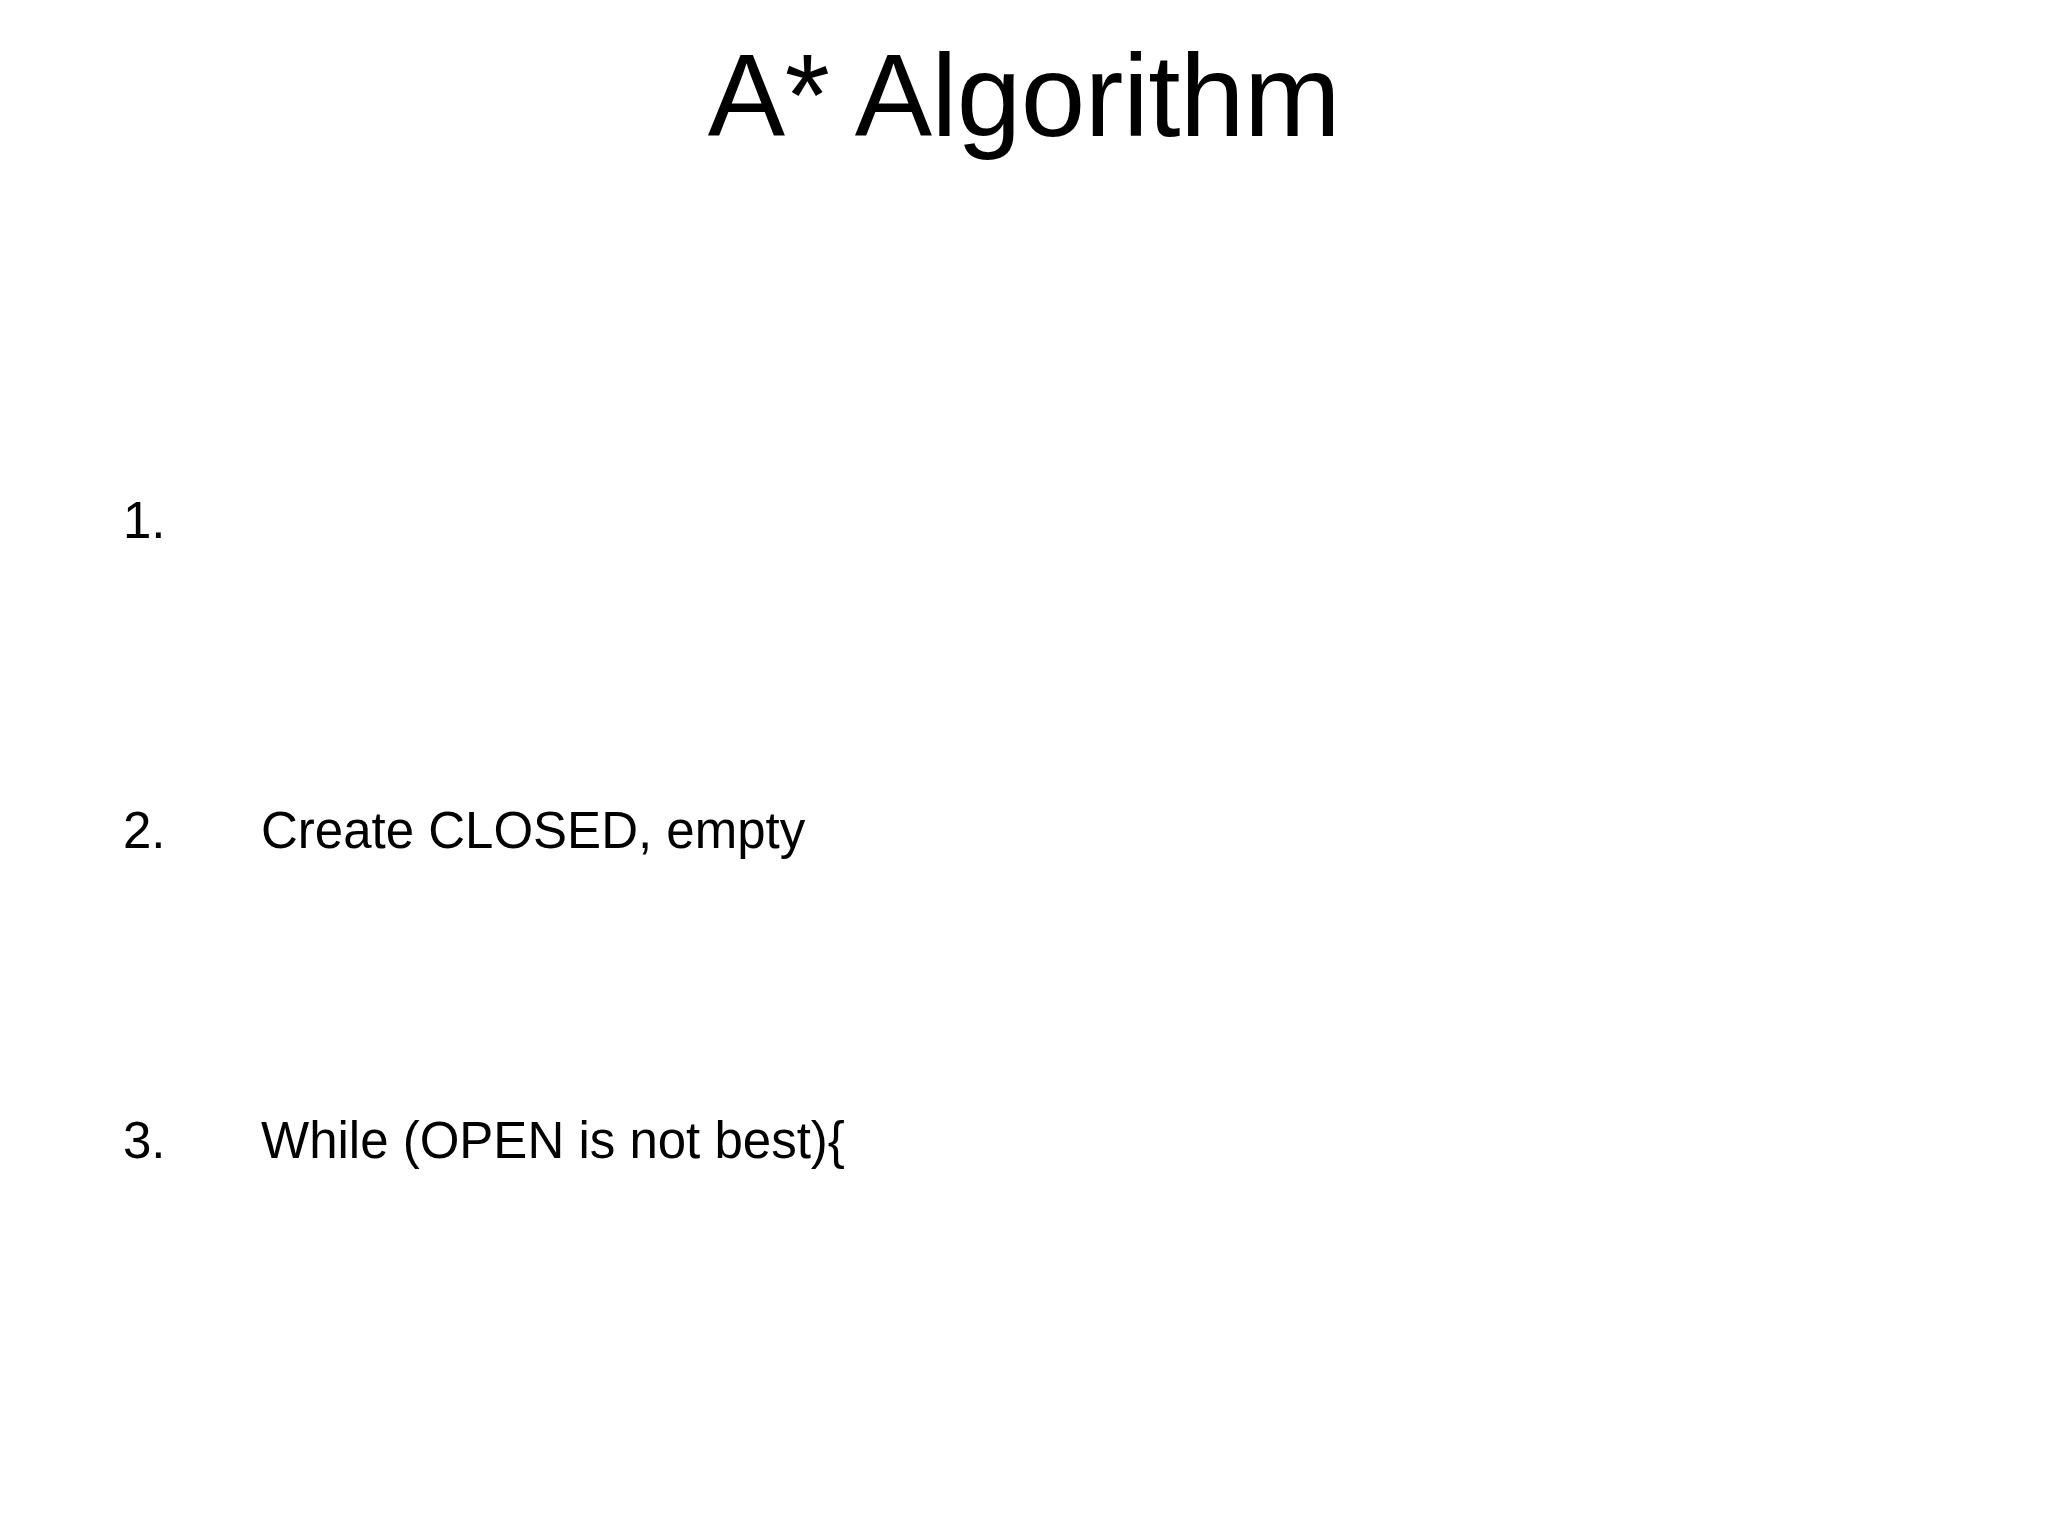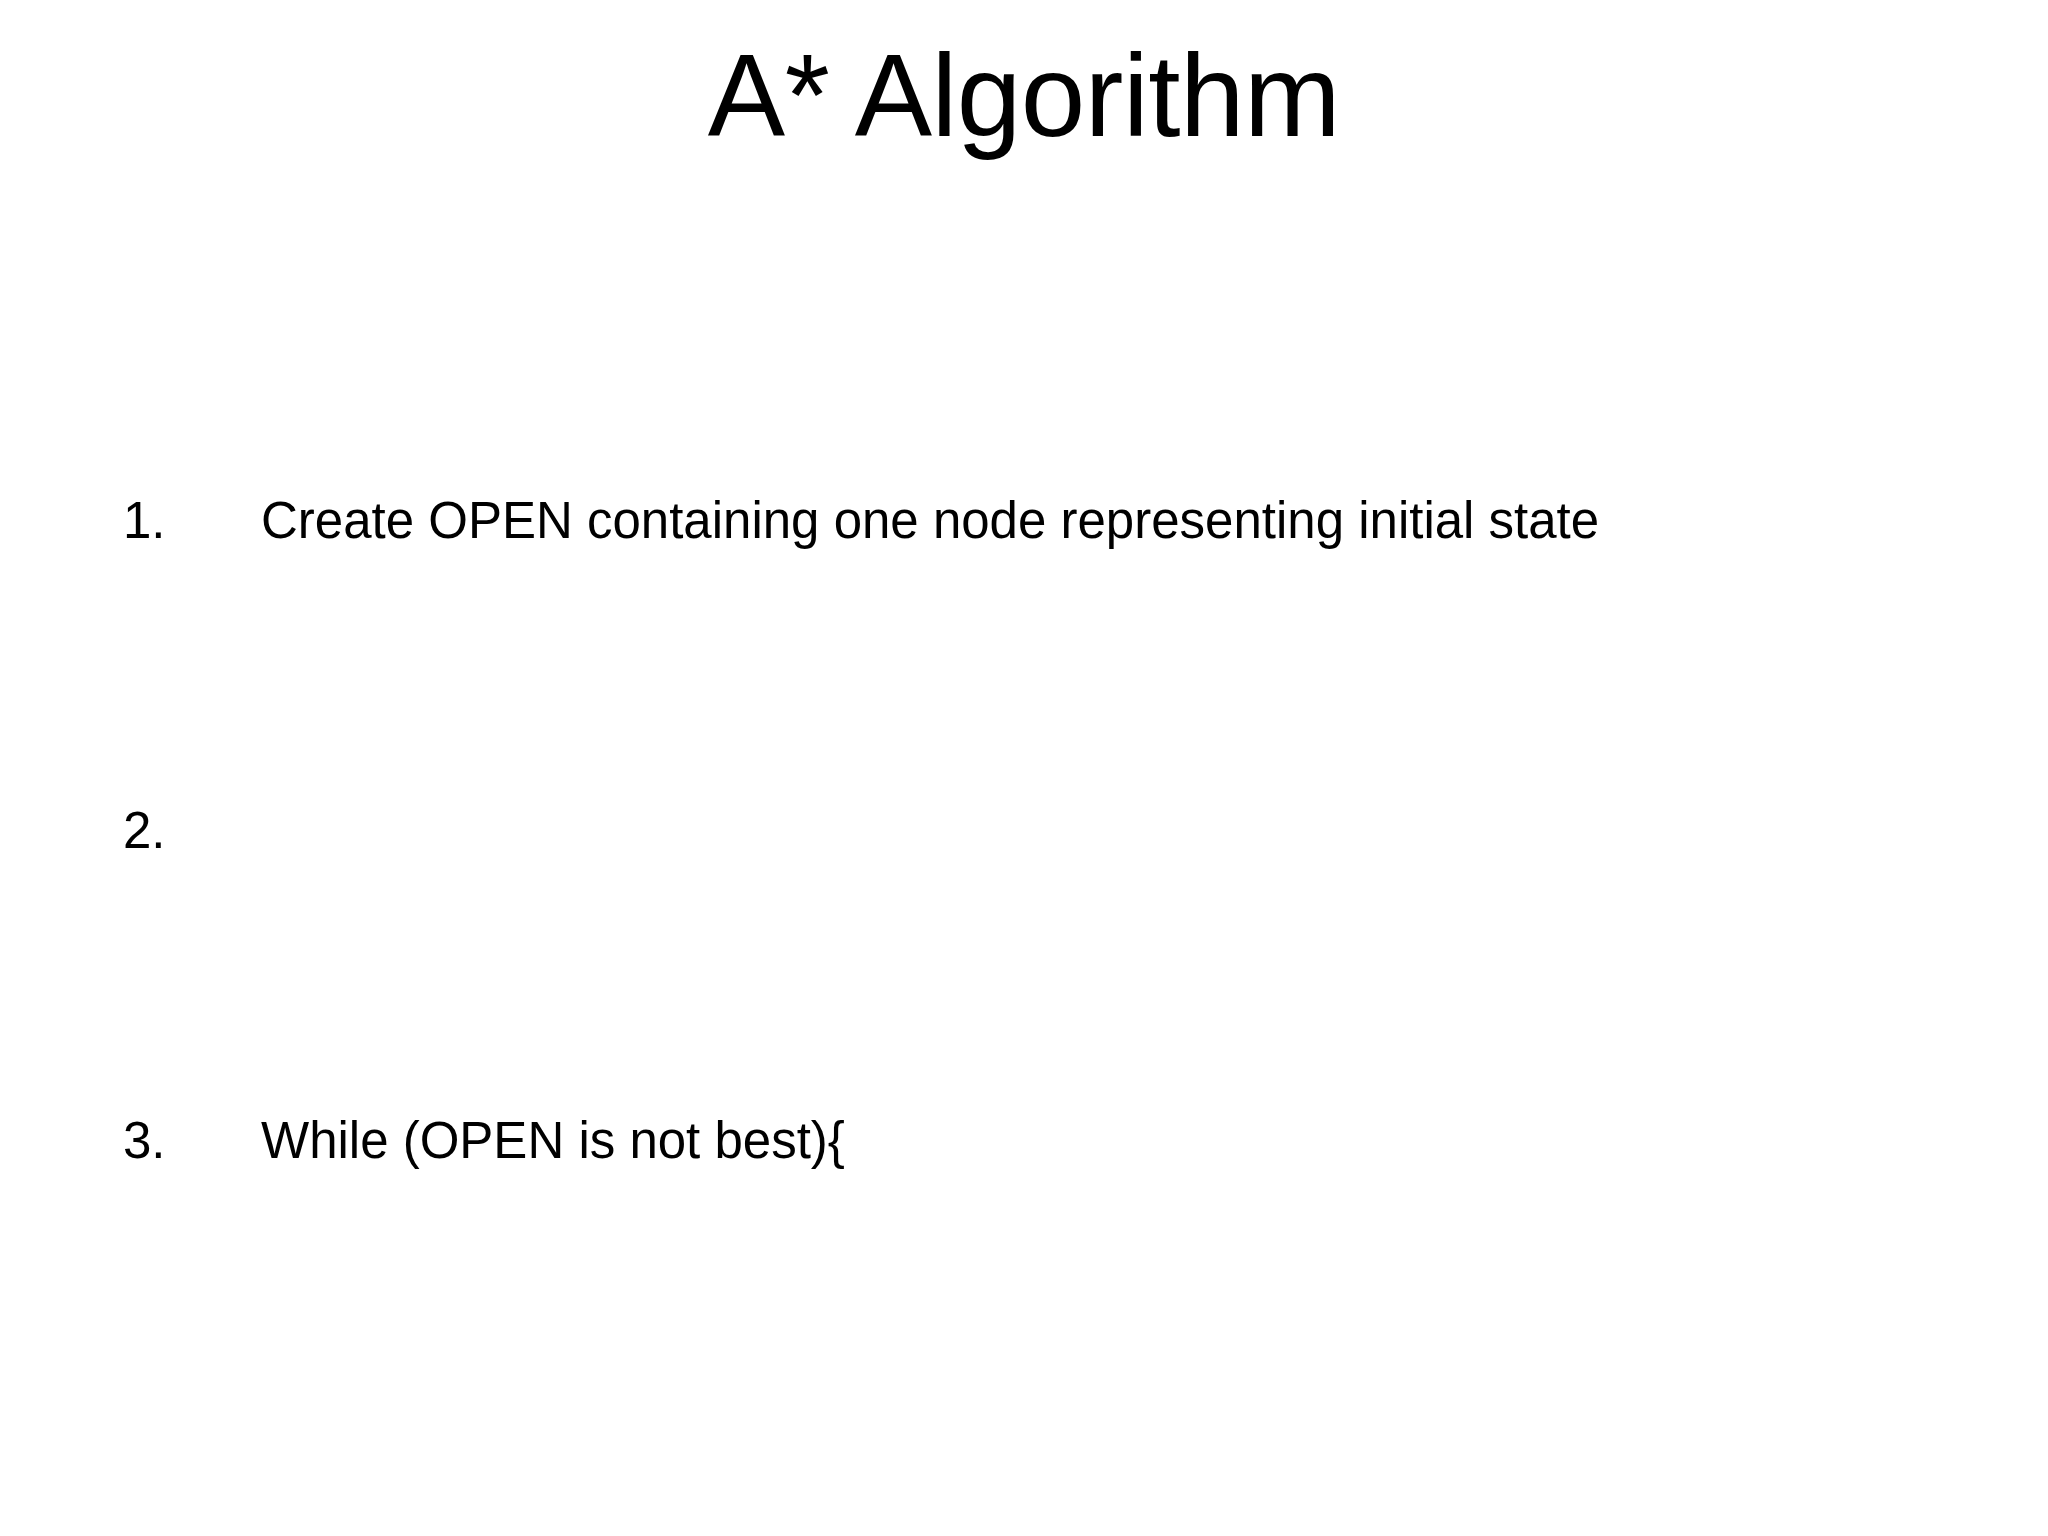--- a/index.html
+++ b/index.html
@@ -78,26 +78,26 @@
 
 <div id="slide" style="background: rgb(255, 255, 255); color: rgb(0, 0, 0);">
 
   <div id="slide-title">A* Algorithm</div>
 
   <div id="body-block">
 
     
     <div class="num-row">
       <span class="marker">1.</span>
-      <span class="text">Create OPEN containing one node representing initial state</span>
     </div>
 
     
     <div class="num-row">
       <span class="marker">2.</span>
+      <span class="text">Create CLOSED, empty</span>
     </div>
 
     
     <div class="num-row">
       <span class="marker">3.</span>
       <span class="text">While (OPEN is not best){</span>
     </div>
 
     
     

